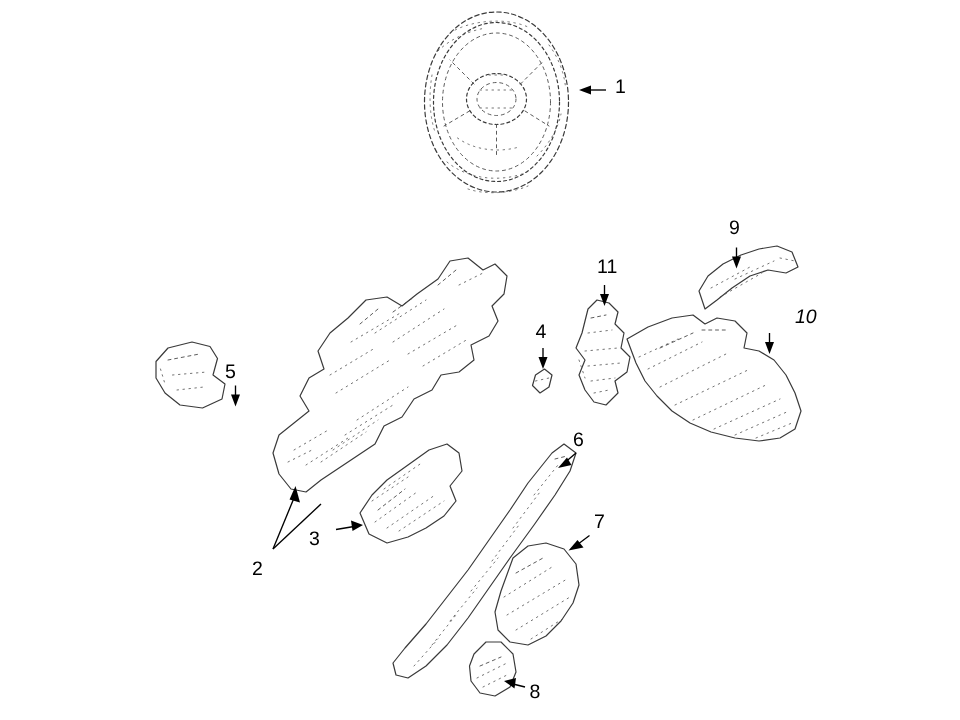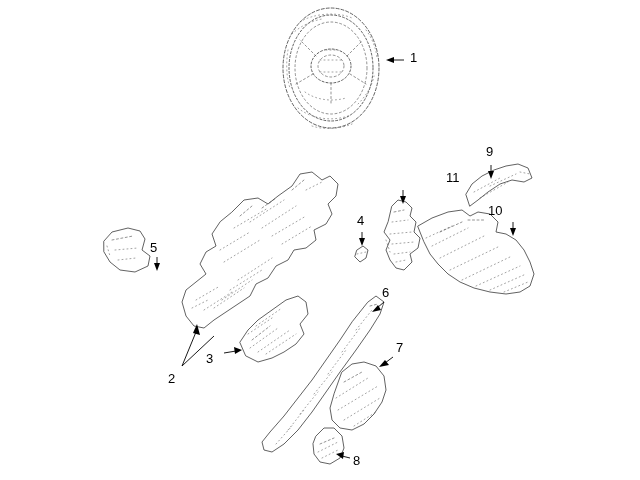--- a/index.html
+++ b/index.html
@@ -246,16 +246,16 @@
 
   <div class="callout-label" style="left:410px; top:51px;">1</div>
   <div class="callout-label" style="left:168px; top:372px;">2</div>
   <div class="callout-label" style="left:206px; top:352px;">3</div>
   <div class="callout-label" style="left:357px; top:214px;">4</div>
   <div class="callout-label" style="left:150px; top:241px;">5</div>
   <div class="callout-label" style="left:382px; top:286px;">6</div>
   <div class="callout-label" style="left:396px; top:341px;">7</div>
   <div class="callout-label" style="left:353px; top:454px;">8</div>
   <div class="callout-label" style="left:486px; top:145px;">9</div>
-  <div class="callout-label" style="left:488px; top:204px;">10</div>
-  <div class="callout-label" style="left:398px; top:171px;margin-left:48px;">11</div>
+  <div class="callout-label" style="left:530px; top:204px;font-style:italic;">10</div>
+  <div class="callout-label" style="left:398px; top:171px;">11</div>
 
 </div>
 
 </body></html>

